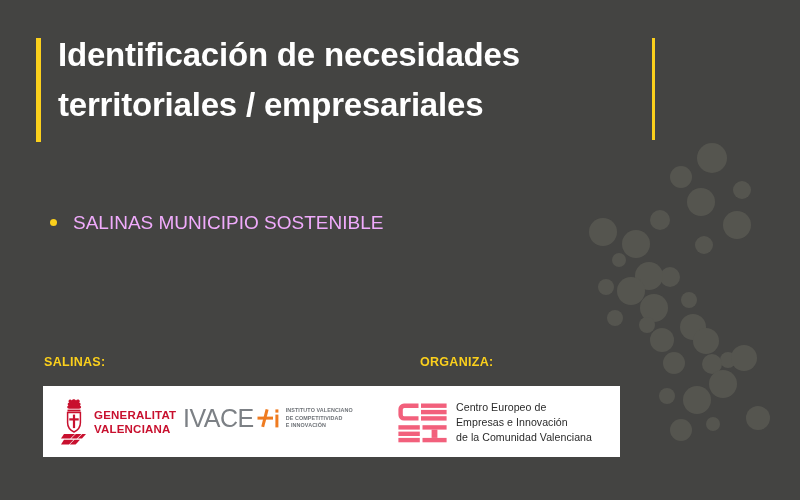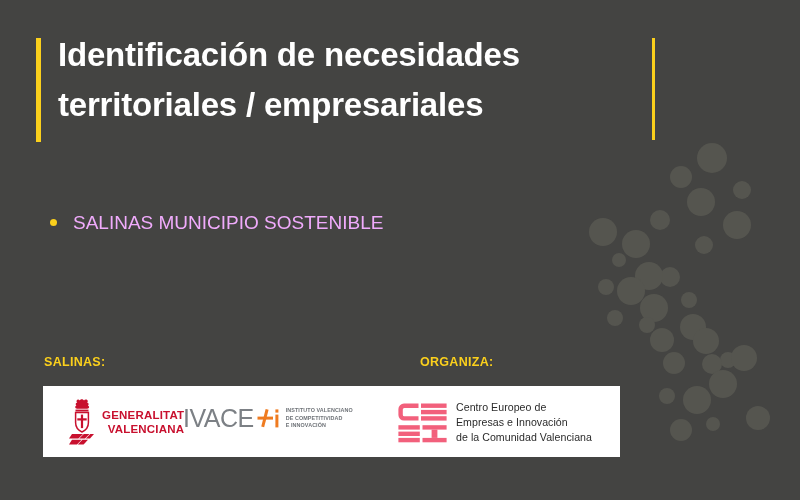--- a/index.html
+++ b/index.html
@@ -122,21 +122,21 @@
     background: #FFFFFF;
   }
 
   .logo {
     position: absolute;
     display: flex;
     align-items: center;
   }
 
   
-  #logo-generalitat { left: 26px; top: 12px; text-align: right; }
+  #logo-generalitat { left: 18px; top: 12px; }
   #gva-emblem { width: 26px; height: 48px; margin-right: 7px; }
   #gva-text {
     color: #C8102E;
     font-size: 11.5px;
     font-weight: bold;
     line-height: 1.22;
     letter-spacing: 0.2px;
     white-space: pre-line;
   }
 

